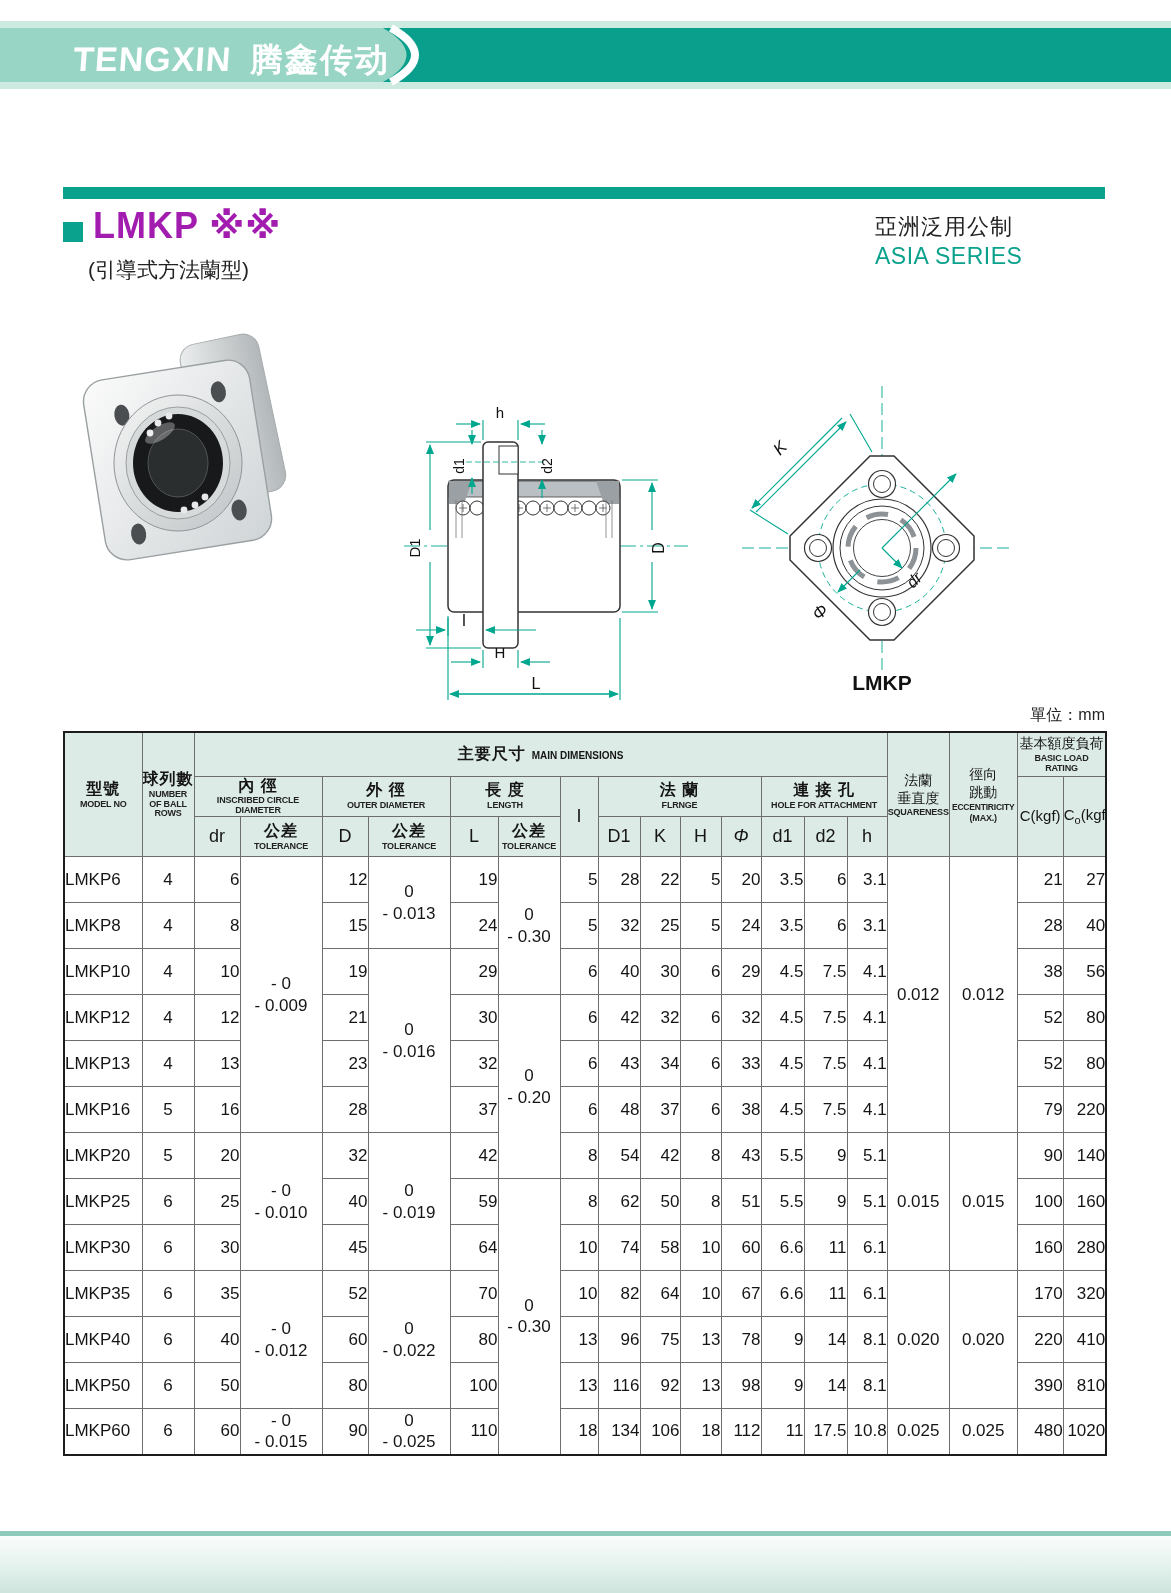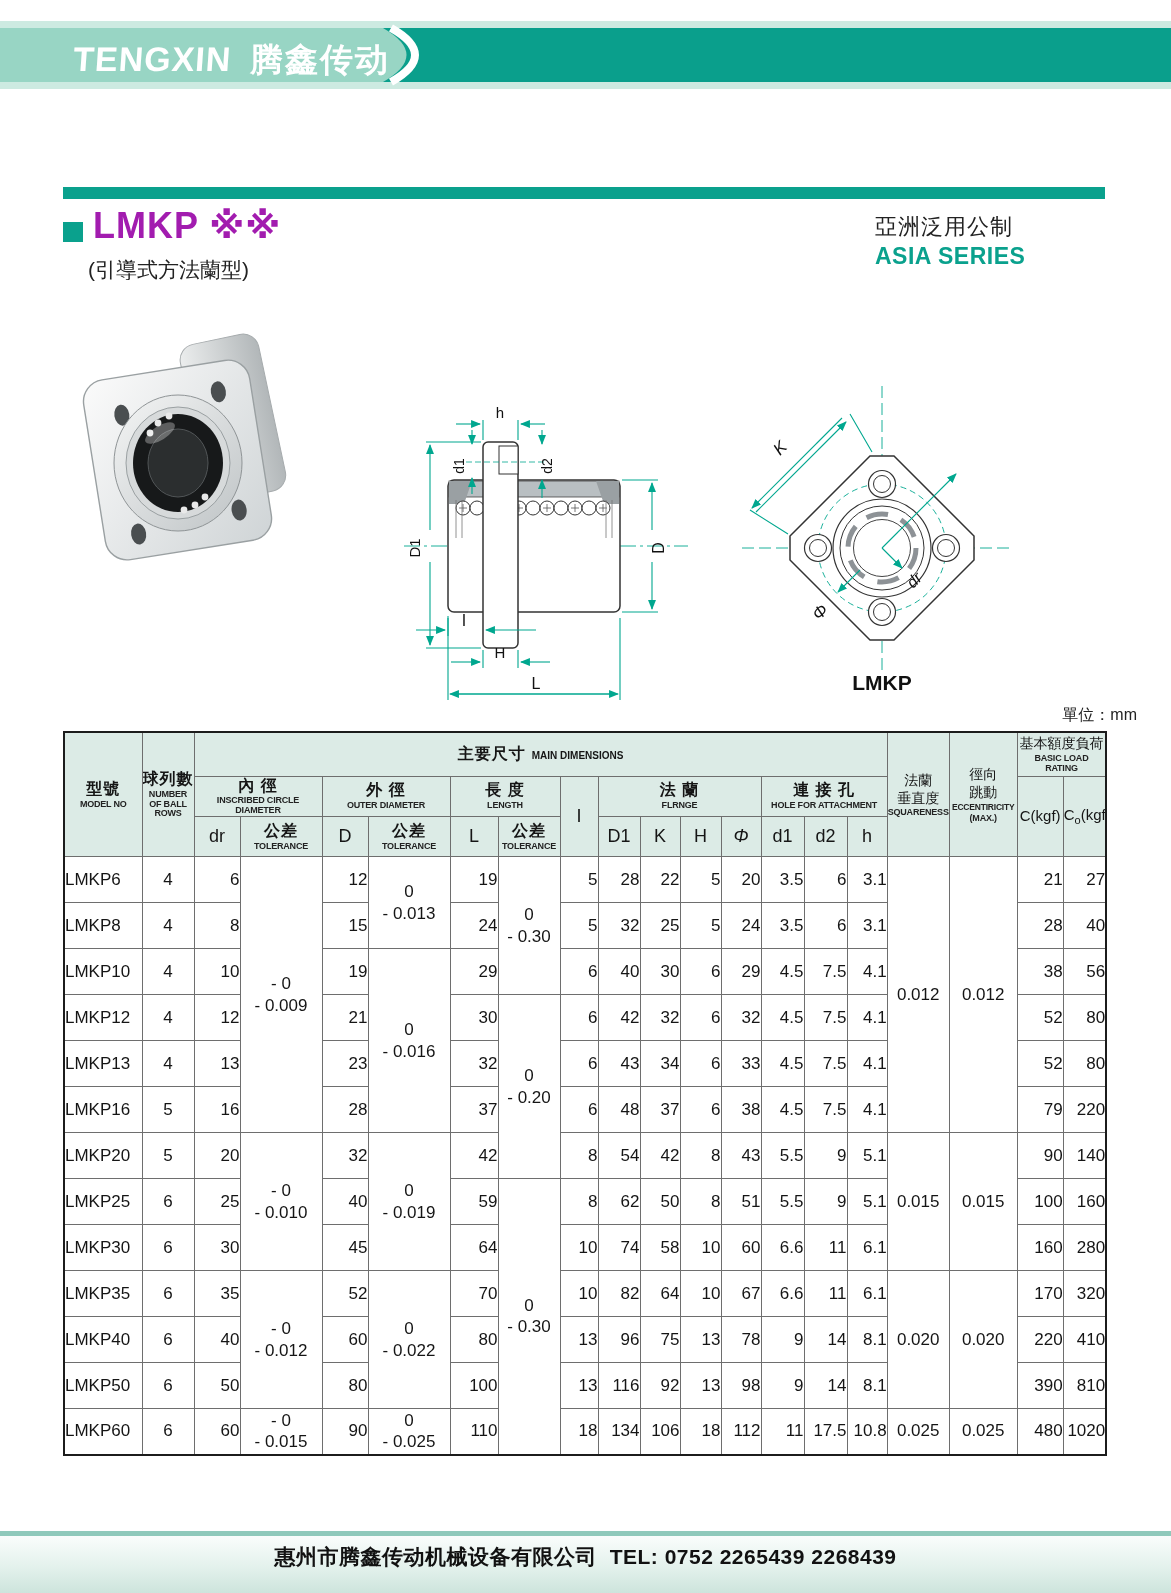--- a/index.html
+++ b/index.html
@@ -7,27 +7,27 @@
         font-family:"Liberation Sans","DejaVu Sans",sans-serif;color:#111;}
   
   .banner{position:absolute;top:21px;left:0;width:1171px;height:68px;}
   
   .doc-title{position:absolute;left:63px;top:130px;font-size:35px;font-weight:bold;letter-spacing:1px;color:#1a1a1a;}
   .title-bar{position:absolute;left:63px;top:187px;width:1042px;height:12px;}
   .series-bullet{position:absolute;left:63px;top:222px;width:20px;height:20px;}
   .series-code{position:absolute;left:93px;top:205px;font-size:36px;font-weight:bold;color:#a21caf;letter-spacing:1px;}
   .series-sub{position:absolute;left:88px;top:256px;font-size:21px;color:#222;text-align:center;}
   .region-cn{position:absolute;left:875px;top:212px;font-size:22px;color:#222;letter-spacing:1px;}
-  .region-en{position:absolute;left:875px;top:243px;font-size:23px;font-weight:bold;letter-spacing:.5px;}
+  .region-en{position:absolute;left:875px;top:243px;font-size:23px;font-weight:normal;letter-spacing:.5px;}
   
   .fig{position:absolute;}
   .fig-photo{left:78px;top:313px;width:210px;height:290px;}
   .fig-section{left:396px;top:378px;width:300px;height:336px;}
   .fig-front{left:722px;top:352px;width:300px;height:345px;}
-  .unit-note{position:absolute;left:1032px;top:705px;width:105px;text-align:right;font-size:16px;color:#222;}
+  .unit-note{position:absolute;left:1000px;top:705px;width:105px;text-align:right;font-size:16px;color:#222;}
   
   .spec-wrap{position:absolute;left:63px;top:731px;}
   table.spec{border-collapse:collapse;table-layout:fixed;width:1042px;border:2px solid #1c1c1c;}
   table.spec td{border:1px solid #6e6e6e;padding:0;font-size:17px;color:#151515;vertical-align:middle;
                 overflow:hidden;}
   tr.h1{height:44px;} tr.h2{height:40px;margin-top:32px;} tr.h3{height:40px;} tr.dr{height:46px;}
   td.hd{background:#dcebe6;text-align:center;line-height:1.05;}
   .cn{font-size:16px;letter-spacing:1px;font-weight:bold;}
   .cn-sm{font-size:14px;letter-spacing:0;}
   .en{display:block;font-size:9px;letter-spacing:-0.2px;margin-top:2px;line-height:1.1;font-weight:bold;color:#222;}
@@ -522,17 +522,14 @@
       <td class="num">480</td>
       <td class="num">1020</td>
     </tr>
     </tbody>
   </table>
   </div>
 
   <div class="foot-line" style="background:#8fc9bb"></div>
   <div class="foot-band"></div>
   <div class="page-number">26</div>
-  <div class="foot-text">
-    <span>惠州市腾鑫传动机械设备有限公司</span>&nbsp;&nbsp;<span>TEL: 0752  2265439  2268439</span>
-  </div>
 
 </div>
 
 </body></html>

